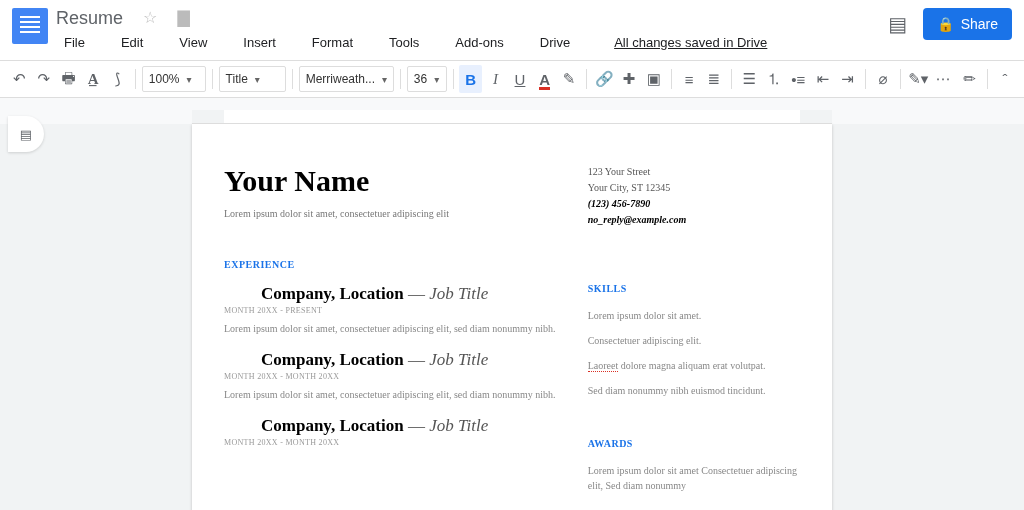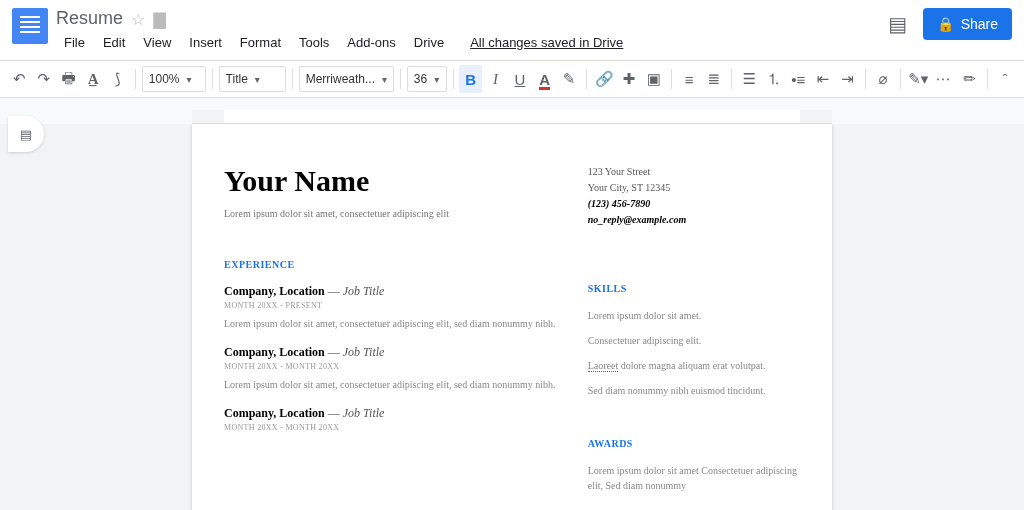--- a/index.html
+++ b/index.html
@@ -3,24 +3,24 @@
 <meta charset="utf-8">
 <style>
 * { margin:0; padding:0; box-sizing:border-box; }
 body { font-family: Arial, sans-serif; font-size:13px; background:#fff; overflow:hidden; width:1024px; height:510px; }
 
 
 .titlebar { display:flex; align-items:flex-start; padding:8px 12px 0 12px; }
 .doc-icon { width:36px; height:36px; background:#4285f4; border-radius:2px; margin-right:8px; position:relative; }
 .doc-icon::before { content:""; position:absolute; left:8px; top:8px; right:8px; height:2px; background:#fff; box-shadow:0 5px 0 #fff, 0 10px 0 #fff, 0 15px 0 #fff; }
 .title-area { flex:1; }
-.title-row { display:flex; align-items:flex-end; gap:8px; }
+.title-row { display:flex; align-items:flex-start; gap:20px; }
 .doc-title { font-size:18px; color:#5f6368; }
 .star-icon, .folder-icon { color:#bbb; font-size:16px; cursor:pointer; }
-.menu-row { display:flex; align-items:flex-start; gap:2px; margin-top:2px; }
+.menu-row { display:flex; align-items:flex-start; gap:20px; margin-top:2px; }
 .menu-row span { padding:4px 8px; color:#202124; cursor:pointer; border-radius:2px; }
 .savehint { color:#5f6368; text-decoration:underline; cursor:pointer; margin-left:8px; }
 .right-area { display:flex; align-items:center; gap:16px; }
 .comment-btn { color:#5f6368; font-size:20px; cursor:pointer; }
 .share-btn { background:#1a73e8; color:#fff; border:none; border-radius:4px; padding:8px 14px; font-size:14px; font-weight:500; cursor:pointer; display:flex; align-items:center; gap:6px; }
 
 
 .toolbar { border-top:1px solid #ddd; border-bottom:1px solid #ddd; padding:4px 8px; display:flex; align-items:center; gap:2px; margin-top:6px; }
 .tb { width:28px; height:28px; display:flex; align-items:center; justify-content:center; color:#5f6368; cursor:pointer; border-radius:2px; font-size:15px; }
 .tb.active { background:#e8f0fe; color:#1a73e8; }
@@ -43,21 +43,21 @@
 
 .col-left { flex:1.6; }
 .col-right { flex:1; font-size:11px; color:#333; }
 
 .name { font-size:30px; font-weight:700; color:#000; font-family:Georgia,serif; }
 .tagline { font-size:10px; color:#777; margin-top:10px; }
 
 .sec-head { font-size:10px; font-weight:700; color:#1a73e8; letter-spacing:.5px; margin-top:40px; margin-bottom:14px; }
 .sec-head.first-right { margin-top:55px; }
 
-.job-title { font-size:12px; font-weight:700; color:#000; margin-top:14px; }
+.job-title { font-size:17px; font-weight:700; color:#000; margin-top:14px;margin-left:37px; }
 .job-title .loc { font-weight:700; }
 .job-title .dash { font-weight:400; color:#555; }
 .job-title .role { font-style:italic; font-weight:400; color:#555; }
 .job-dates { font-size:8px; color:#999; margin-top:2px; letter-spacing:.3px; }
 .job-desc { font-size:10px; color:#888; margin-top:6px; line-height:1.5; }
 
 .contact { font-size:10px; color:#555; line-height:1.6; }
 .contact .bold { font-weight:700; color:#000;font-style:italic; }
 
 .skill-line { font-size:10px; color:#888; margin-bottom:10px; line-height:1.5; }

